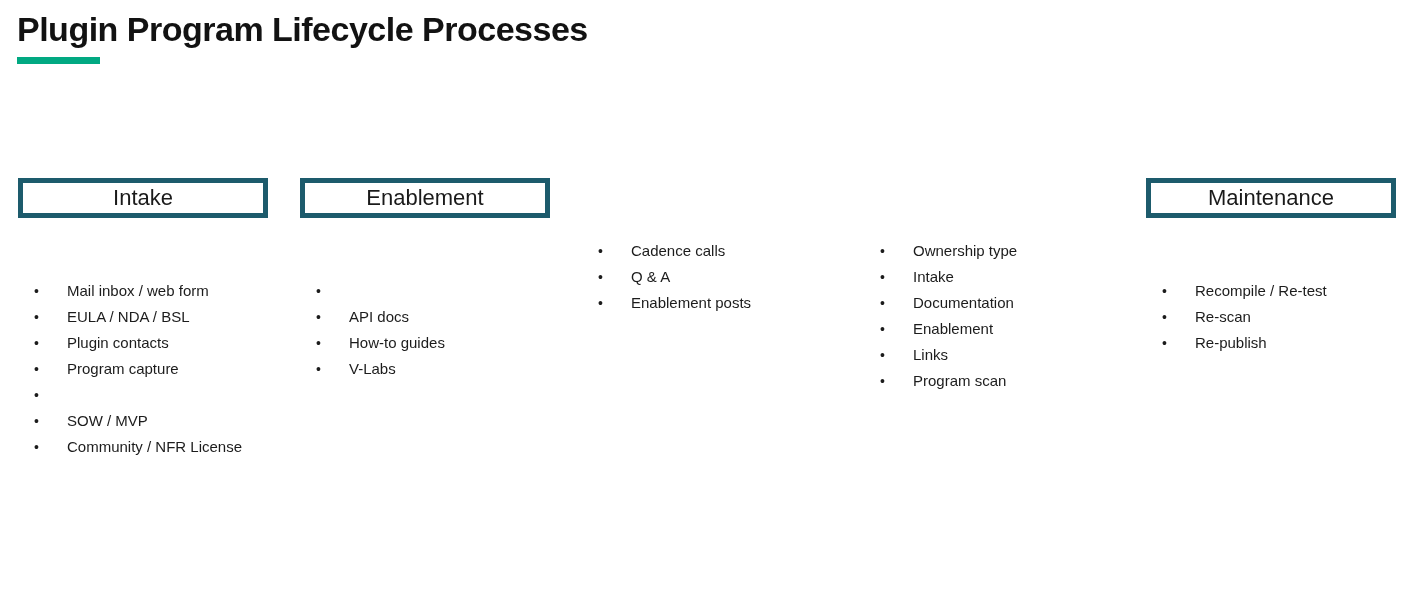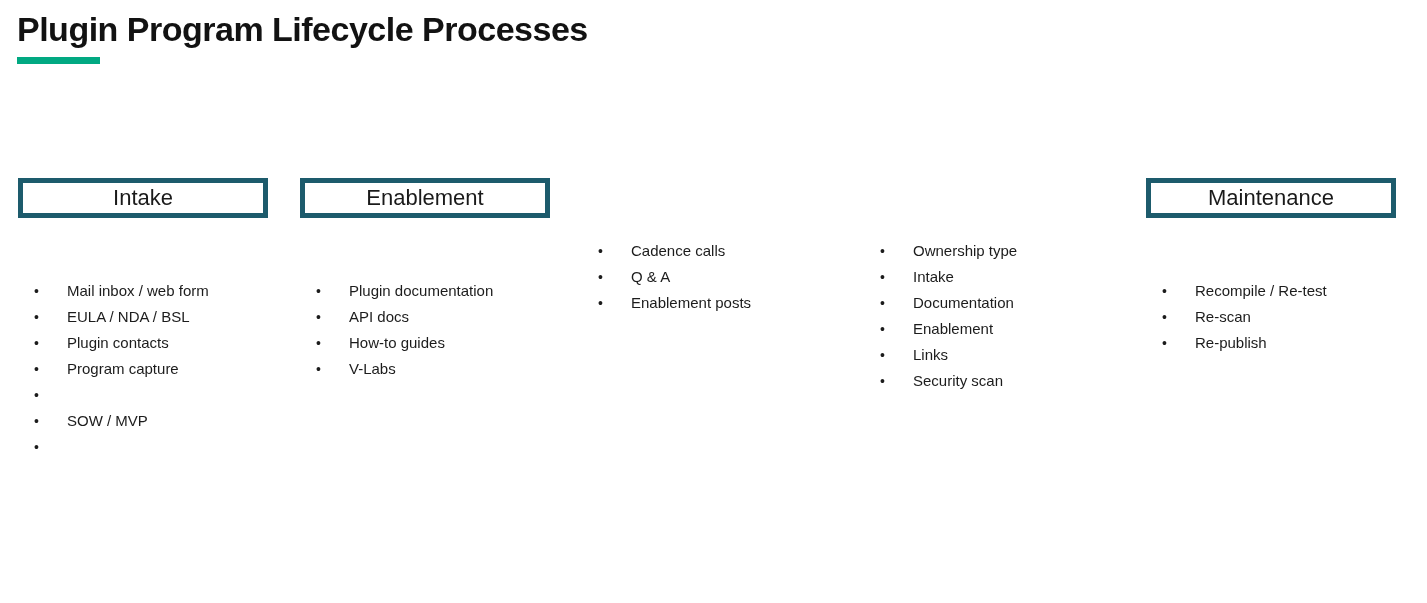--- a/index.html
+++ b/index.html
@@ -107,32 +107,32 @@
         </li>
         <li class="item">
           <span class="bullet">•</span>
         </li>
         <li class="item">
           <span class="bullet">•</span>
           <span class="item-text">SOW / MVP</span>
         </li>
         <li class="item">
           <span class="bullet">•</span>
+          <span class="item-text">Community / NFR License</span>
         </li>
       </ul>
     </section>
 
     <section class="column">
       <div class="stage-box">
         <span class="stage-label">Enablement</span>
       </div>
       <ul class="stage-list">
         <li class="item">
           <span class="bullet">•</span>
-          <span class="item-text">Plugin documentation</span>
         </li>
         <li class="item">
           <span class="bullet">•</span>
           <span class="item-text">API docs</span>
         </li>
         <li class="item">
           <span class="bullet">•</span>
           <span class="item-text">How-to guides</span>
         </li>
         <li class="item">
@@ -176,21 +176,21 @@
         <li class="item">
           <span class="bullet">•</span>
           <span class="item-text">Enablement</span>
         </li>
         <li class="item">
           <span class="bullet">•</span>
           <span class="item-text">Links</span>
         </li>
         <li class="item">
           <span class="bullet">•</span>
-          <span class="item-text">Security scan</span>
+          <span class="item-text">Program scan</span>
         </li>
       </ul>
     </section>
 
     <section class="column">
       <div class="stage-box">
         <span class="stage-label">Maintenance</span>
       </div>
       <ul class="stage-list">
         <li class="item">

